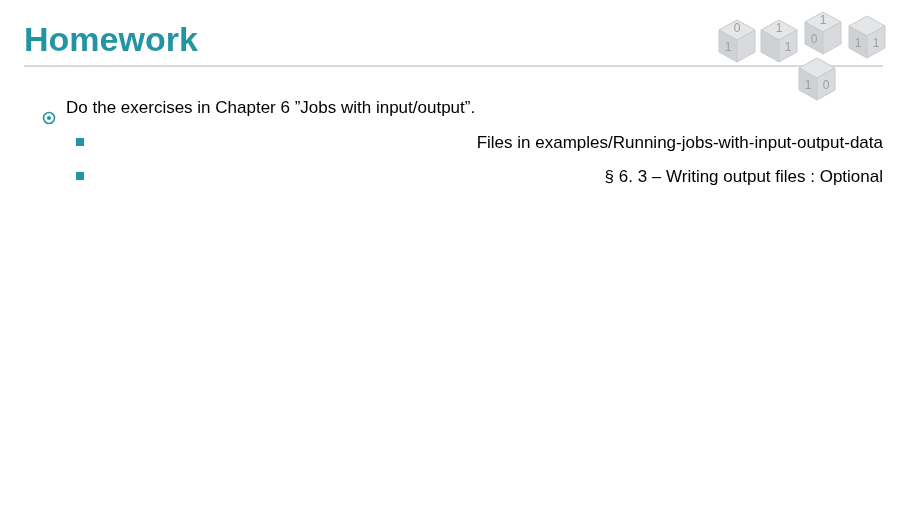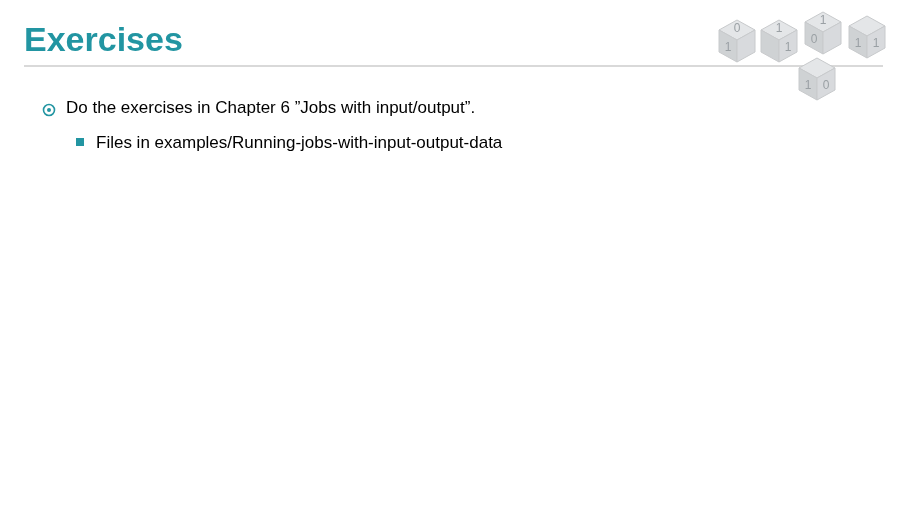--- a/index.html
+++ b/index.html
@@ -1,24 +1,24 @@
 <!DOCTYPE html>
 <html><head>
 <meta charset="utf-8">
 <style>
   * { margin: 0; padding: 0; box-sizing: border-box; }
   html, body { width: 907px; height: 510px; background: #fff; font-family: Arial, Helvetica, sans-serif; color: #000; }
   .slide { position: relative; width: 907px; height: 510px; padding: 20px 24px; }
   .title { color: #2295a2; font-size: 34px; font-weight: bold; margin-bottom: 6px; }
   .rule { border: none; border-top: 2px solid #d9d9d9; margin-bottom: 28px; }
   .body { font-size: 17px; line-height: 1.5; }
-  .top-item { display: flex; align-items: flex-start; margin-left: 18px; }
+  .top-item { display: flex; align-items: flex-end; margin-left: 18px; }
   .bullet-icon { flex: 0 0 auto; width: 14px; height: 14px; margin-top: 4px; margin-right: 10px; color: #2295a2; }
   .sub-list { list-style: none; margin-left: 52px; margin-top: 4px; }
-  .sub-list li { display: flex; align-items: flex-start; margin-top: 9px; }
+  .sub-list li { display: flex; align-items: flex-start; margin-top: 9px; text-align: right; }
   .sub-bullet { flex: 0 0 auto; width: 8px; height: 8px; margin-top: 8px; margin-right: 12px; background: #2295a2; }
   .sub-text { flex: 1; }
   .decor { position: absolute; top: 6px; right: 6px; width: 190px; height: 100px; }
   .cube { position: absolute; }
   .cube svg { display: block; }
 </style>
 </head>
 <body>
 <div class="slide">
 
@@ -64,34 +64,38 @@
       <svg width="44" height="48" viewBox="0 0 44 48">
         <polygon points="22,2 40,12 22,22 4,12" fill="#e4e6e8" stroke="#c8cacc"></polygon>
         <polygon points="4,12 22,22 22,44 4,34" fill="#cfd2d4" stroke="#c8cacc"></polygon>
         <polygon points="40,12 22,22 22,44 40,34" fill="#d8dadd" stroke="#c8cacc"></polygon>
         <text x="13" y="33" font-size="12" text-anchor="middle" fill="#9aa0a4">1</text>
         <text x="31" y="33" font-size="12" text-anchor="middle" fill="#9aa0a4">0</text>
       </svg>
     </div>
   </div>
 
-  <h1 class="title">Exercises</h1>
+  <h1 class="title">Homework</h1>
   <hr class="rule">
 
   <div class="body">
     <div class="top-item">
       <span class="bullet-icon">
         <svg width="14" height="14" viewBox="0 0 14 14">
           <circle cx="7" cy="7" r="5.5" fill="none" stroke="#2295a2" stroke-width="1.6"></circle>
           <circle cx="7" cy="7" r="2" fill="#2295a2"></circle>
         </svg>
       </span>
       <span>Do the exercises in Chapter 6 ”Jobs with input/output”.</span>
     </div>
     <ul class="sub-list">
       <li>
         <span class="sub-bullet"></span>
         <span class="sub-text">Files in examples/Running-jobs-with-input-output-data</span>
       </li>
+      <li>
+        <span class="sub-bullet"></span>
+        <span class="sub-text">§ 6. 3 – Writing output files : Optional</span>
+      </li>
     </ul>
   </div>
 
 </div>
 
 </body></html>

